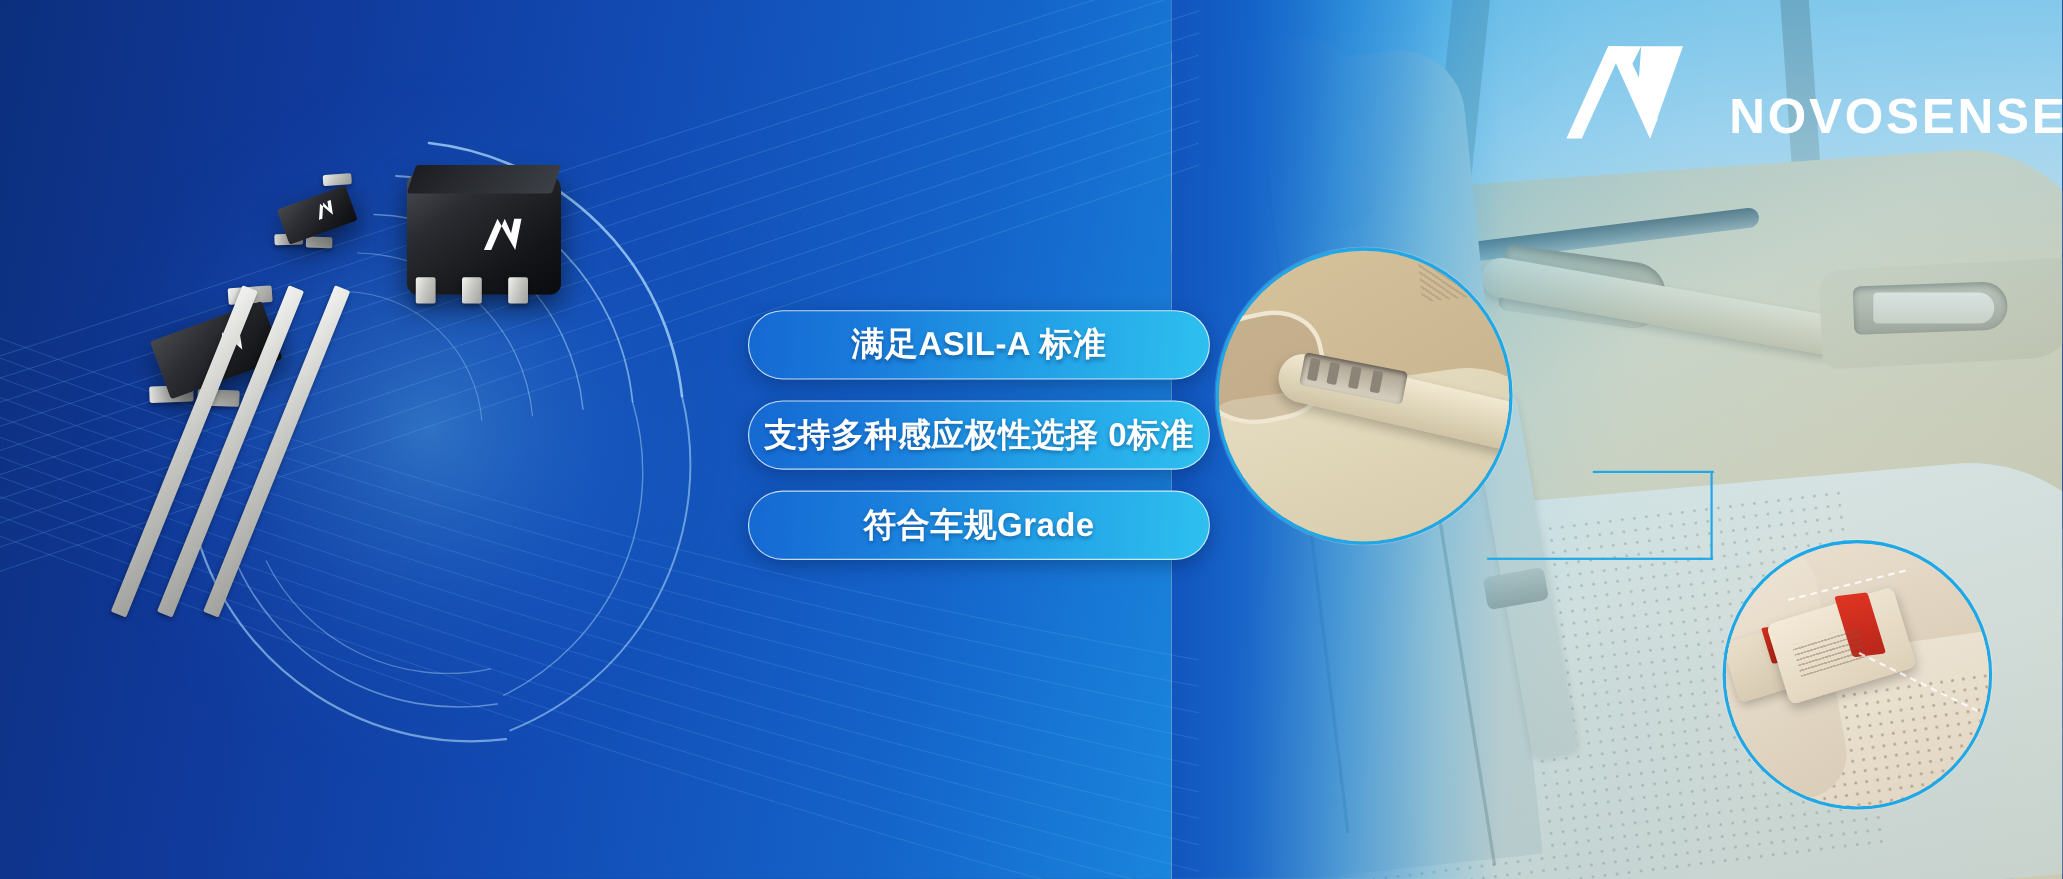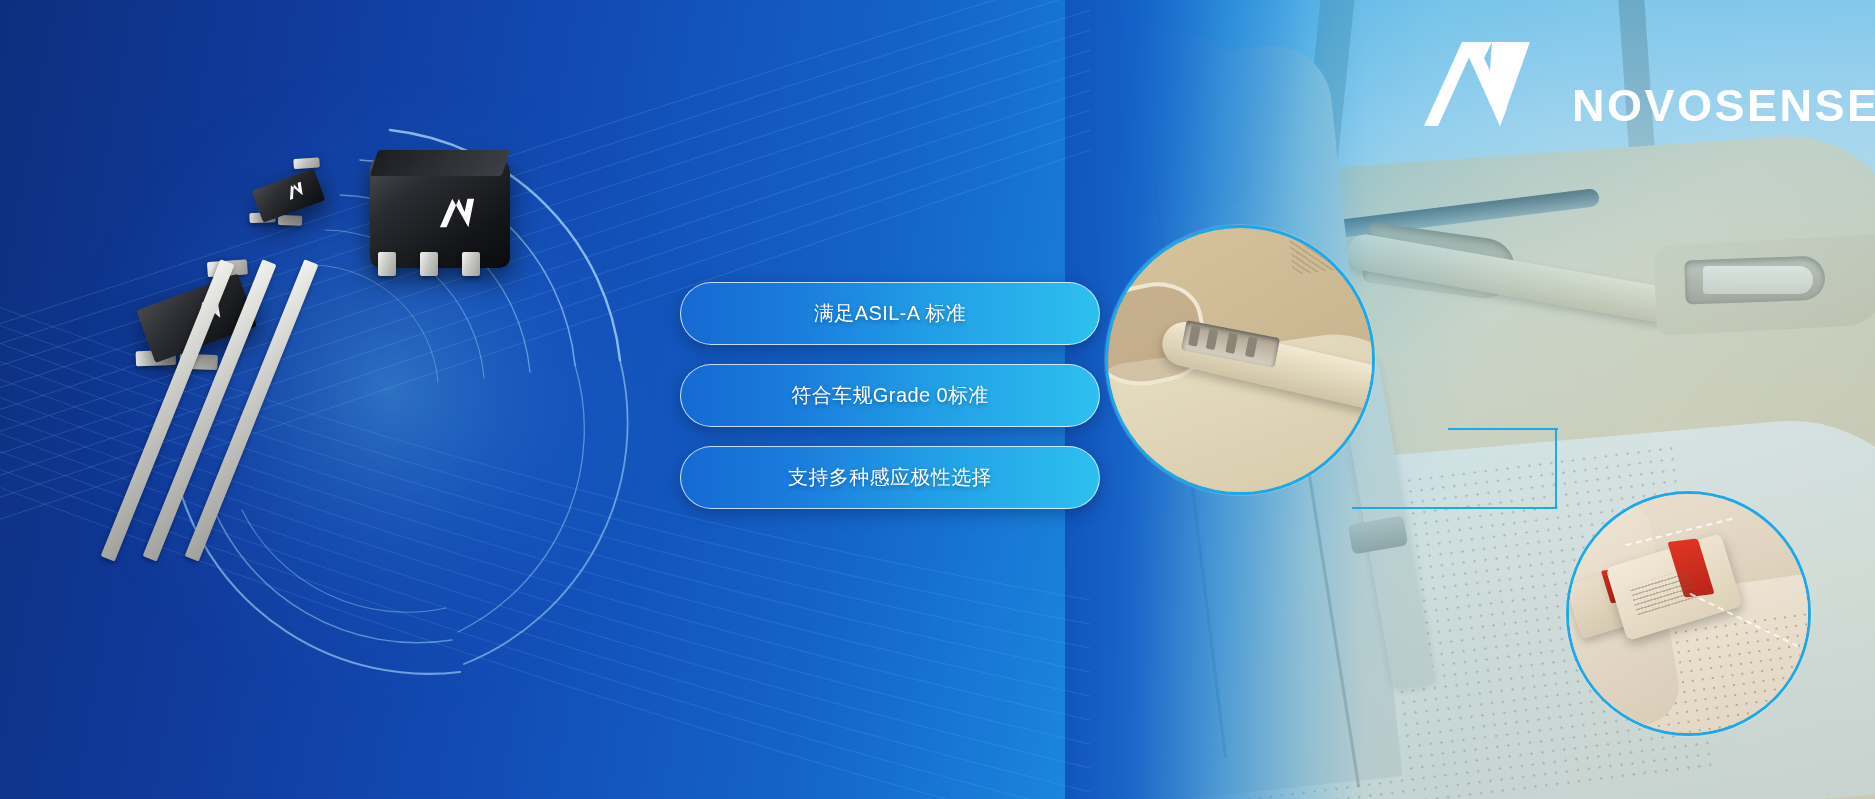--- a/index.html
+++ b/index.html
@@ -251,21 +251,21 @@
   }
   .badge{
     position:relative; width:420px; height:63px; margin-bottom:19px;
     border-radius:32px;
     background:linear-gradient(93deg,#1569d2 0%,#1a7ddc 28%,#22a0e6 62%,#2ec0ef 100%);
     border:1.5px solid rgba(255,255,255,.75);
     display:flex; align-items:center; justify-content:center;
     box-shadow:0 5px 16px rgba(0,26,70,.35);
   }
   .badge-text{
-    color:#fff; font-size:20px; font-weight:normal; letter-spacing:.4px;
+    color:#fff; font-size:30px; font-weight:bold; letter-spacing:.4px;
     text-shadow:0 2px 4px rgba(0,40,95,.45);
     white-space:nowrap;
   }
 
   
   .brand{
     position:absolute; left:1418px; top:38px;
     display:flex; align-items:flex-end; gap:36px;
   }
   .brand-mark{ width:118px; height:90px; }
@@ -438,24 +438,24 @@
       <div class="co2-stitch" style="left:58px; top:40px; width:110px; transform:rotate(-14deg);"></div>
       <div class="co2-stitch" style="left:118px; top:128px; width:120px; transform:rotate(26deg);"></div>
     </div>
   </div>
 
   <div class="badges">
     <div class="badge">
       <span class="badge-text">满足ASIL-A 标准</span>
     </div>
     <div class="badge">
-      <span class="badge-text">符合车规Grade 0标准</span>
+      <span class="badge-text">支持多种感应极性选择 0标准</span>
     </div>
     <div class="badge">
-      <span class="badge-text">支持多种感应极性选择</span>
+      <span class="badge-text">符合车规Grade</span>
     </div>
   </div>
 
   <div class="brand">
     <svg class="brand-mark" viewBox="0 0 118 90">
       <path d="M6,88 L44,4 L58,4 L20,88 Z" fill="#ffffff"></path>
       <path d="M44,4 L82,88 L89,70 L66,20 L74,4 Z" fill="#ffffff"></path>
       <path d="M74,4 L112,4 L82,88 L70,60 Z" fill="#ffffff"></path>
     </svg>
     <div class="brand-text">

